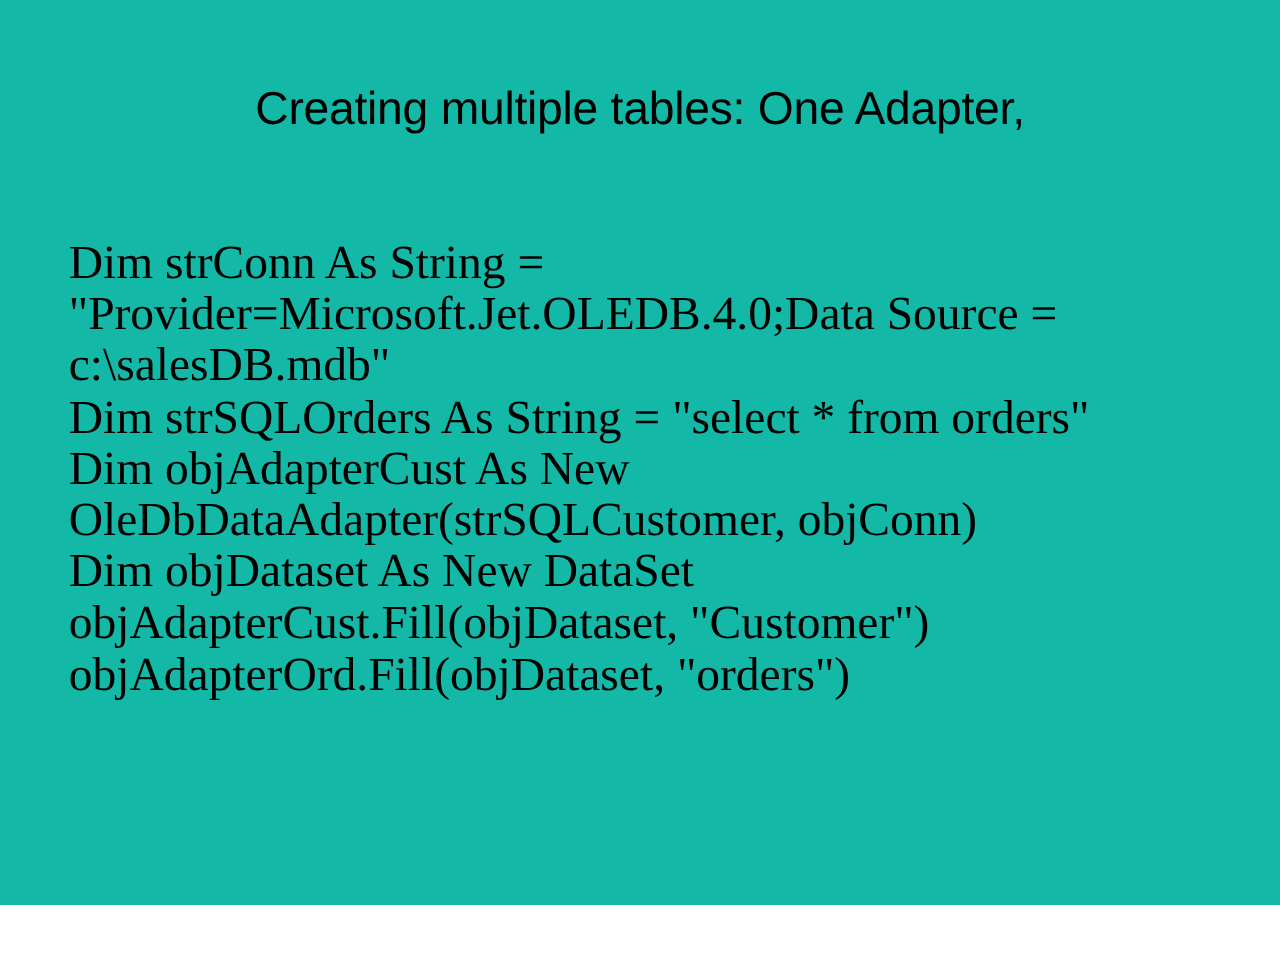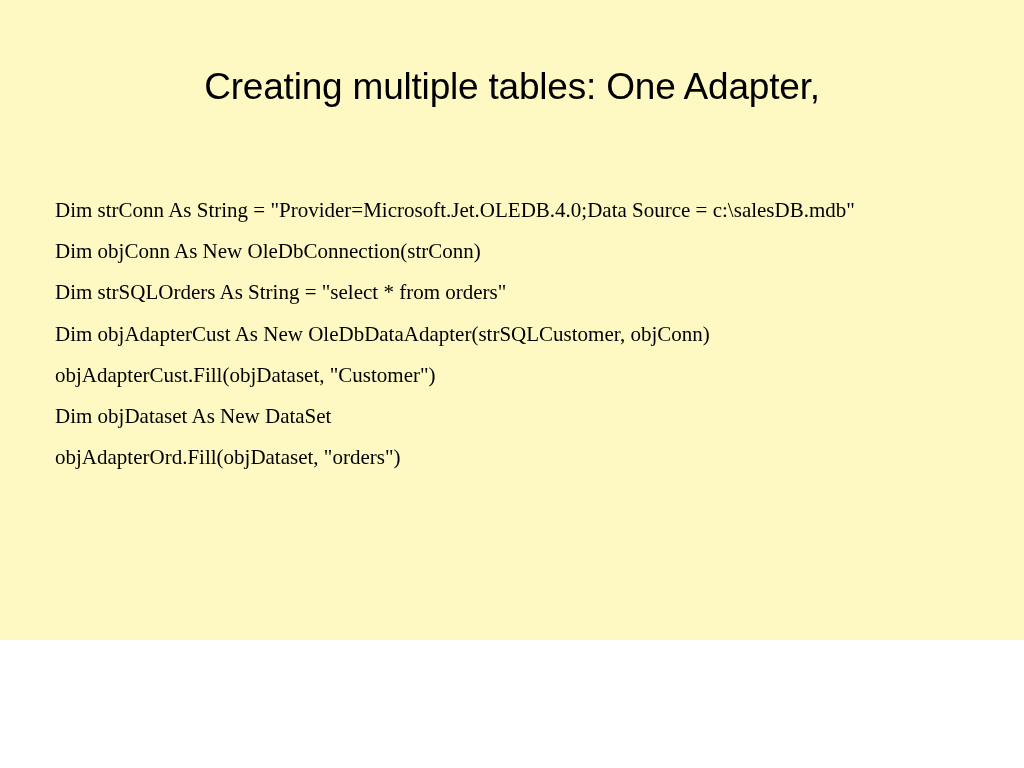--- a/index.html
+++ b/index.html
@@ -12,22 +12,22 @@
     width: 1024px;
     height: 768px;
     overflow: hidden;
     font-family: "Liberation Serif", serif;
     color: #000000;
     -webkit-font-smoothing: antialiased;
   }
   .slide {
     position: relative;
     width: 1024px;
-    height: 640px;
-    background: #fef9c3;
+    height: 724px;
+    background: #14b8a6;
     box-sizing: border-box;
   }
   .slide-title {
     position: absolute;
     top: 38px;
     left: 62px;
     width: 900px;
     text-align: center;
     font-family: "Liberation Sans", sans-serif;
     font-size: 37px;
@@ -39,21 +39,21 @@
   }
   .slide-title .title-line {
     display: block;
   }
   .code-block {
     position: absolute;
     top: 190px;
     left: 55px;
     width: 938px;
     font-family: "Liberation Serif", serif;
-    font-size: 21px;
+    font-size: 38px;
     line-height: 41.2px;
     color: #000000;
     text-align: left;
     white-space: normal;
     word-wrap: break-word;
   }
   .code-line {
     display: block;
     margin: 0;
     padding: 0;
@@ -63,21 +63,20 @@
 <body>
 
 <div class="slide">
 
   <h1 class="slide-title">
     <span class="title-line">Creating multiple tables: One Adapter,</span>
   </h1>
 
   <div class="code-block">
     <span class="code-line">Dim strConn As String = "Provider=Microsoft.Jet.OLEDB.4.0;Data Source = c:\salesDB.mdb"</span>
-    <span class="code-line">Dim objConn As New OleDbConnection(strConn)</span>
     <span class="code-line">Dim strSQLOrders As String = "select * from orders"</span>
     <span class="code-line">Dim objAdapterCust As New OleDbDataAdapter(strSQLCustomer, objConn)</span>
+    <span class="code-line">Dim objDataset As New DataSet</span>
     <span class="code-line">objAdapterCust.Fill(objDataset, "Customer")</span>
-    <span class="code-line">Dim objDataset As New DataSet</span>
     <span class="code-line">objAdapterOrd.Fill(objDataset, "orders")</span>
   </div>
 
 </div>
 
 </body></html>

